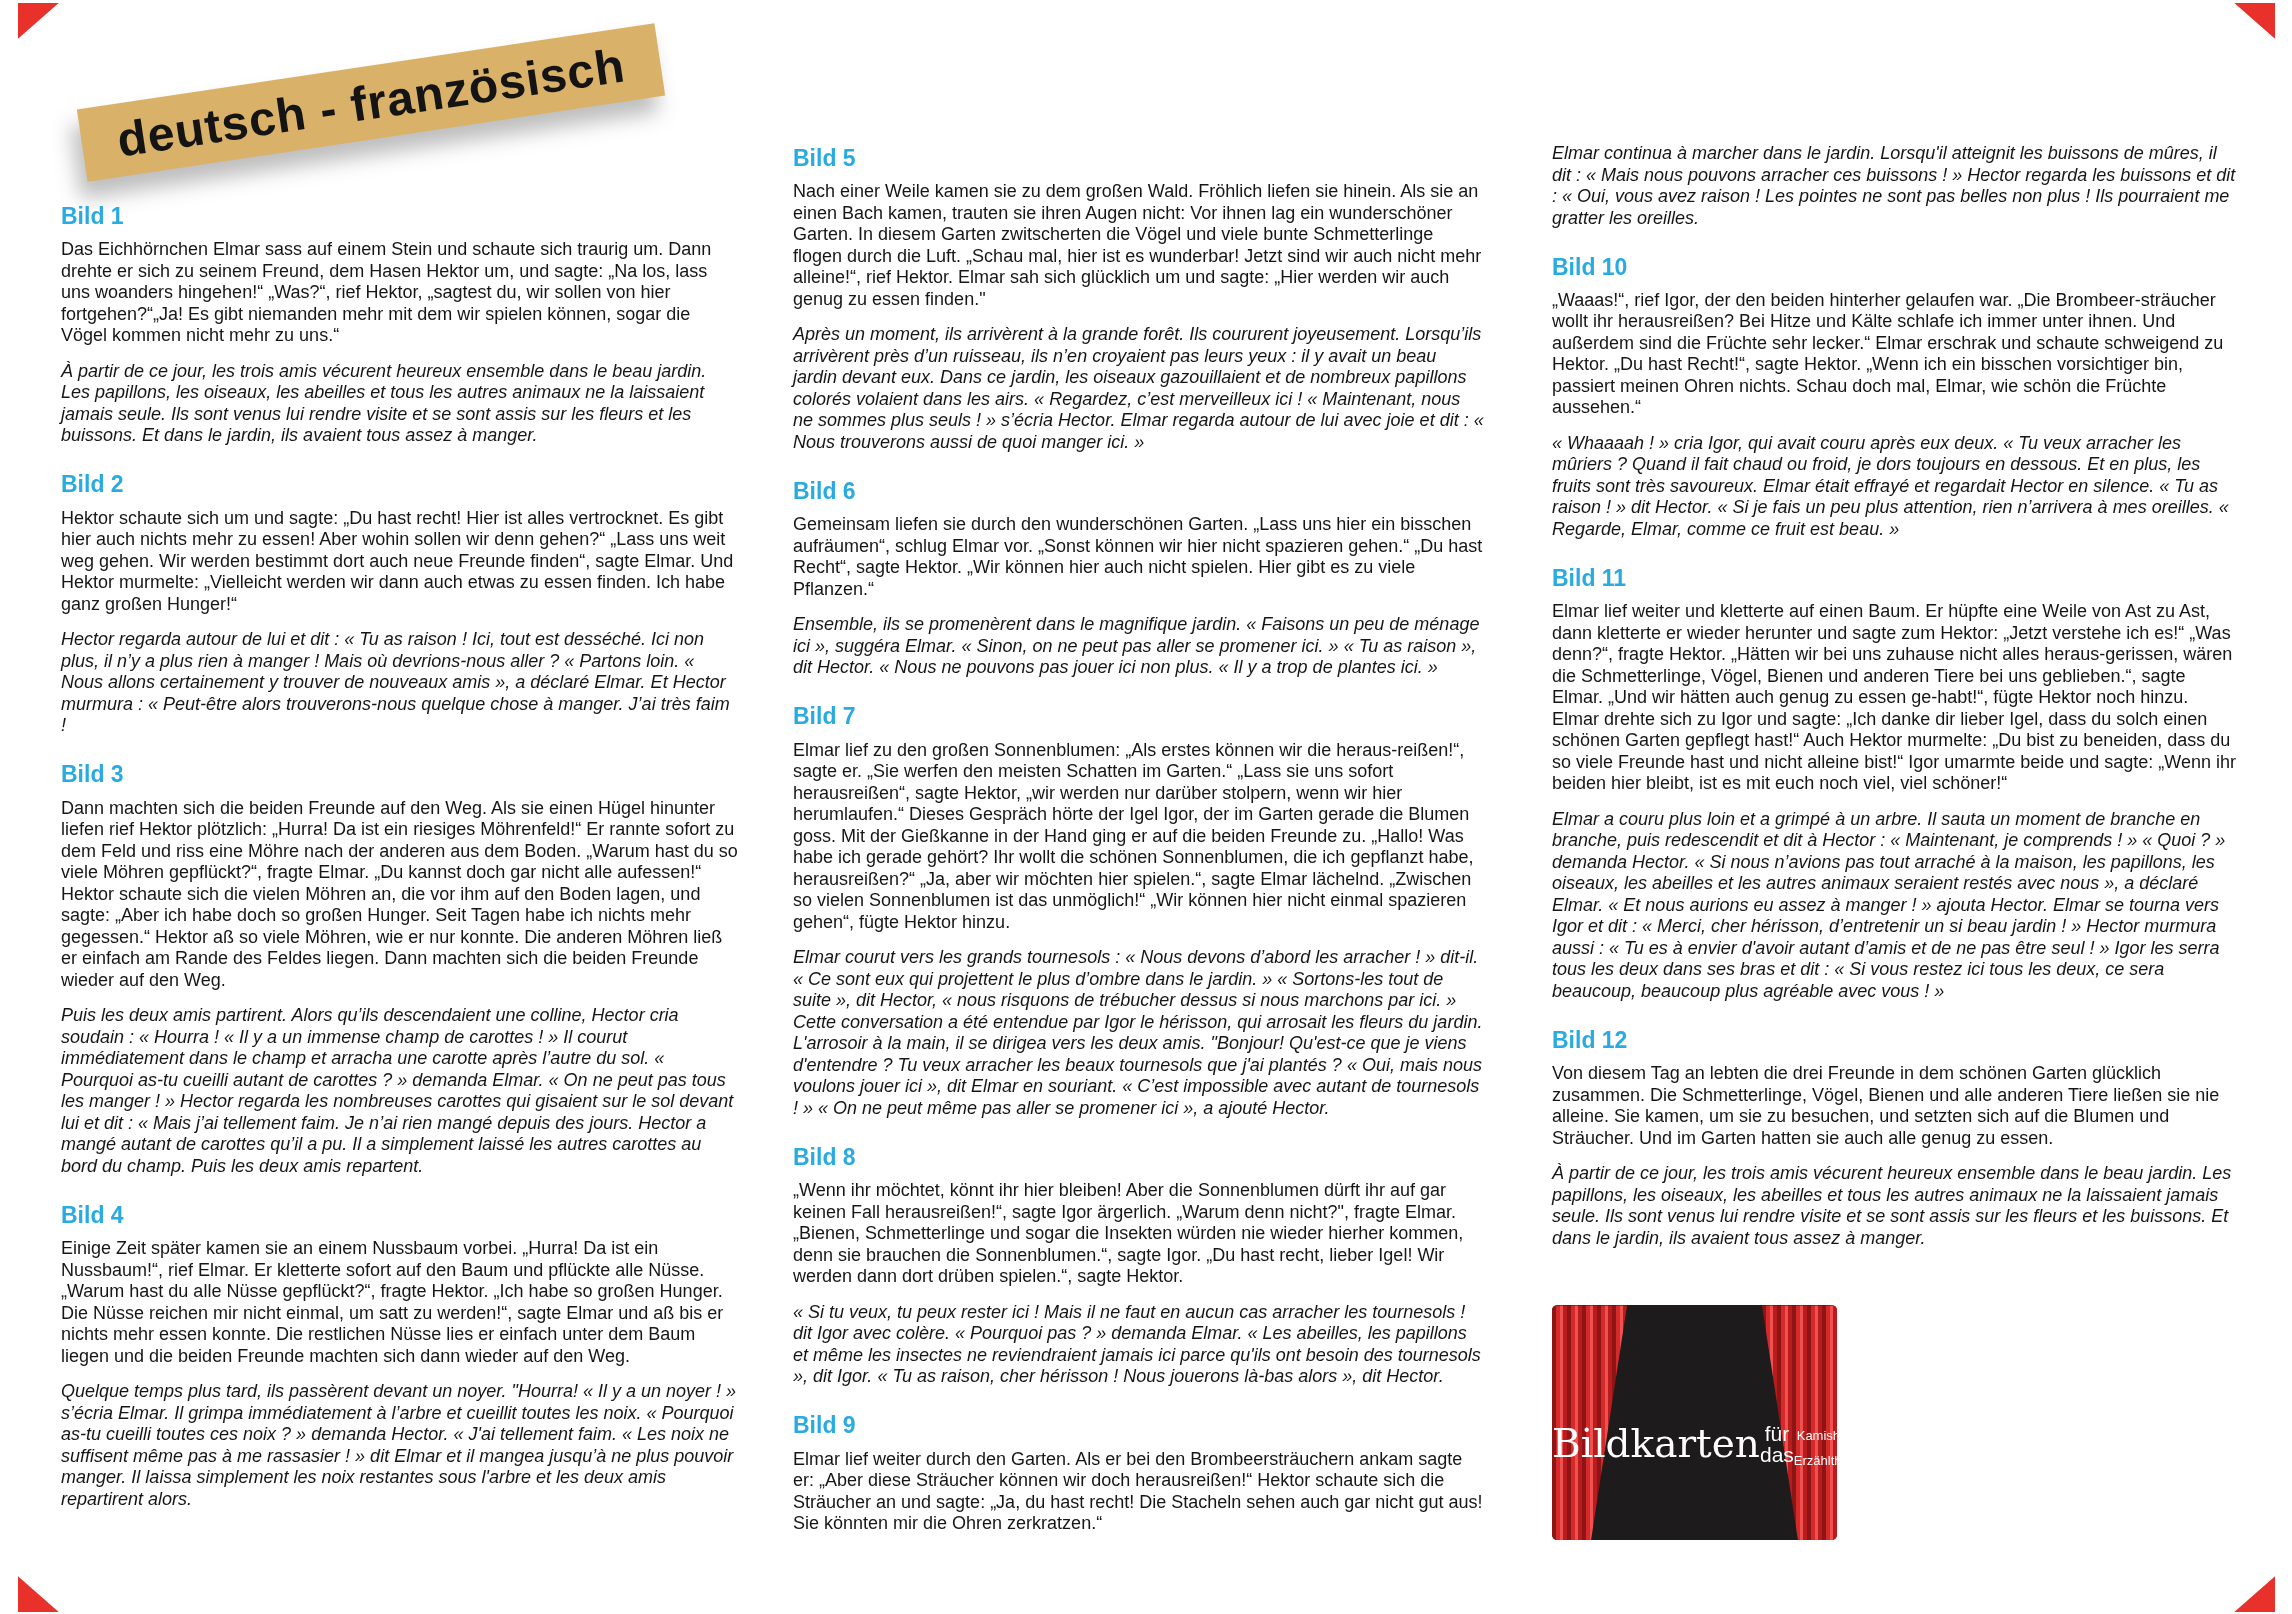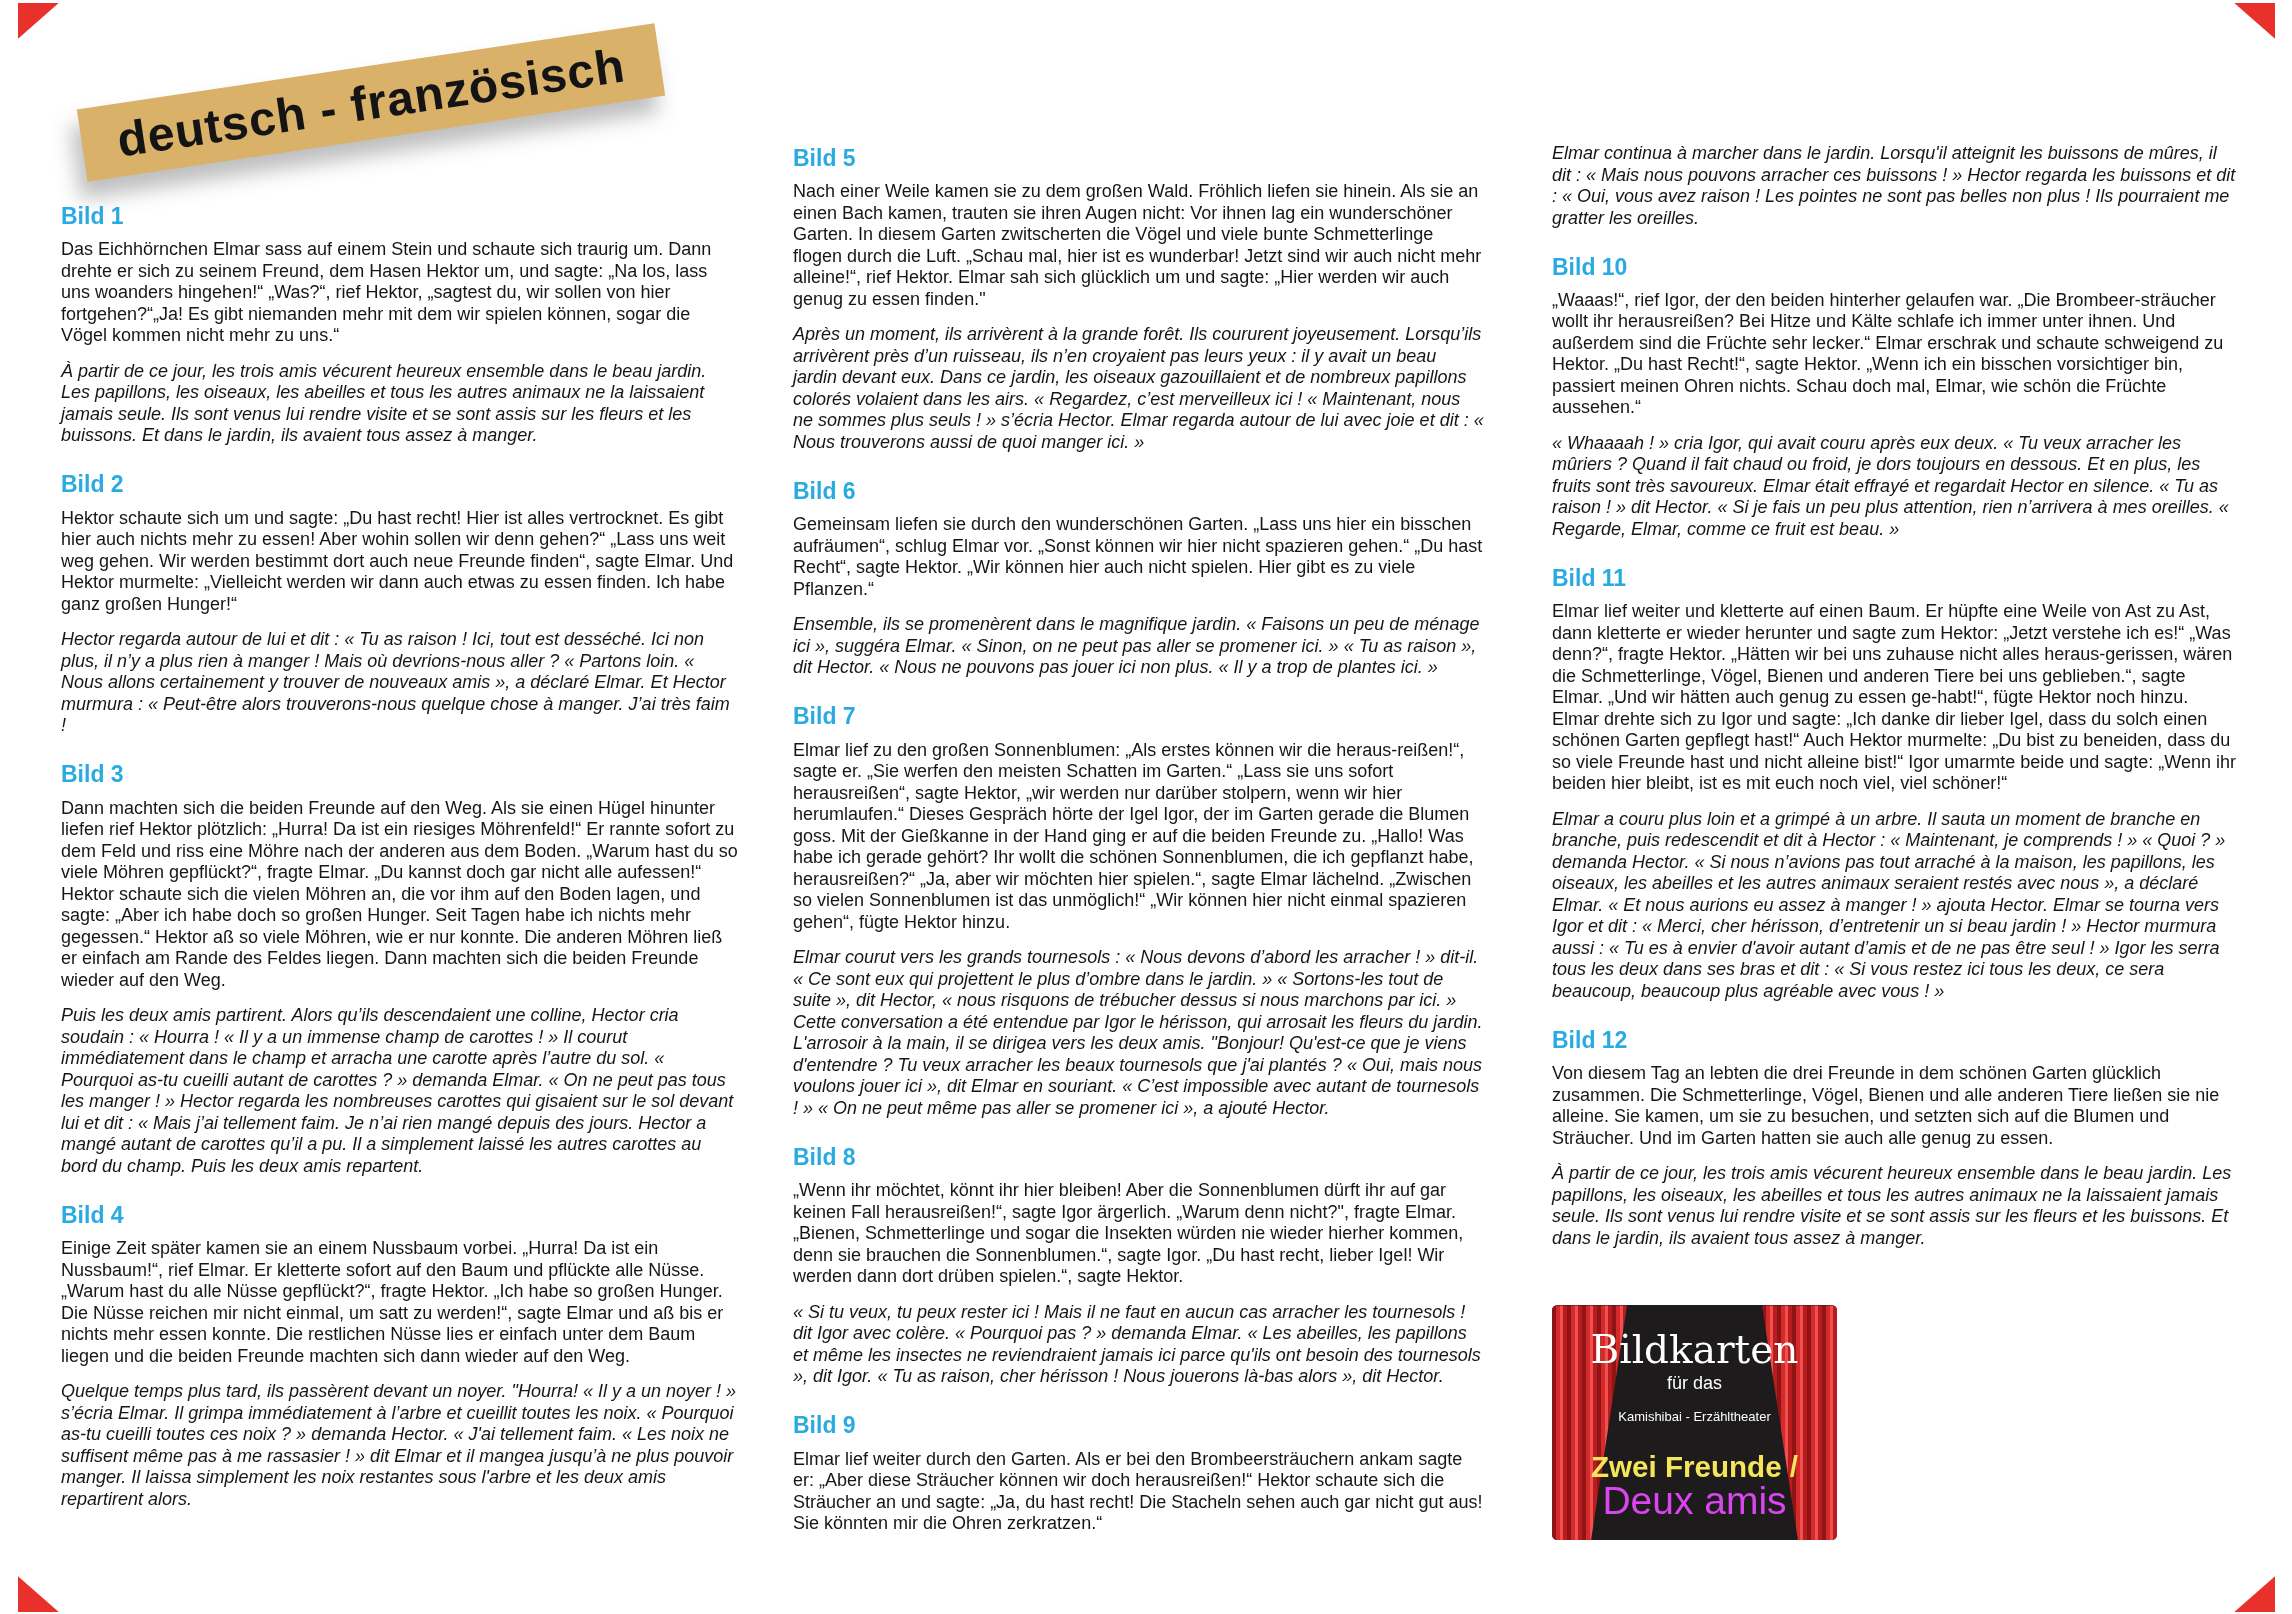--- a/index.html
+++ b/index.html
@@ -49,25 +49,25 @@
     position:relative;flex:none;width:285px;height:235px;background:#1d1b1b;
     border-radius:5.4px;overflow:hidden;
   }
   .curtain{
     position:absolute;top:0;bottom:0;width:75px;
     background:repeating-linear-gradient(90deg,#8f1416 0 3.6px,#d42a2a 3.6px 8px,#ef5050 8px 10.7px,#b91c1c 10.7px 15px);
   }
   .curtain.left{left:0;clip-path:polygon(0 0,100% 0,52% 100%,0 100%);}
   .curtain.right{right:0;clip-path:polygon(0 0,100% 0,100% 100%,48% 100%);}
   .card-text{
-    position:absolute;inset:0;display:flex;flex-direction:column;align-items:center;
-    text-align:center;padding-top:23px;color:#ffffff;
+    position:absolute;inset:0;display:flex;flex-direction:row;align-items:center;
+    text-align:center;padding-top:41px;color:#ffffff;
   }
   .card-title{font-size:39px;line-height:43px;font-family:"DejaVu Serif", serif;}
-  .card-sub1{font-size:18px;line-height:21.5px;margin-top:2px;}
+  .card-sub1{font-size:21px;line-height:21.5px;margin-top:2px;}
   .card-sub2{font-size:13px;line-height:25px;margin-top:9px;}
   .card-title2{font-size:29.6px;line-height:34px;font-weight:bold;color:#f4e559;margin-top:21.5px;}
   .card-title3{font-size:39px;line-height:34px;color:#d946ef;text-align:center;}
 
   .ean-box{
     margin-left:7.2px;margin-top:118px;width:392px;height:133px;box-sizing:border-box;
     background:#a9d5f2;border-radius:27px;padding:19.7px 27px;
     color:#3b4a52;font-size:27px;line-height:34px;
   }
   .ean-box div{white-space:nowrap;}

